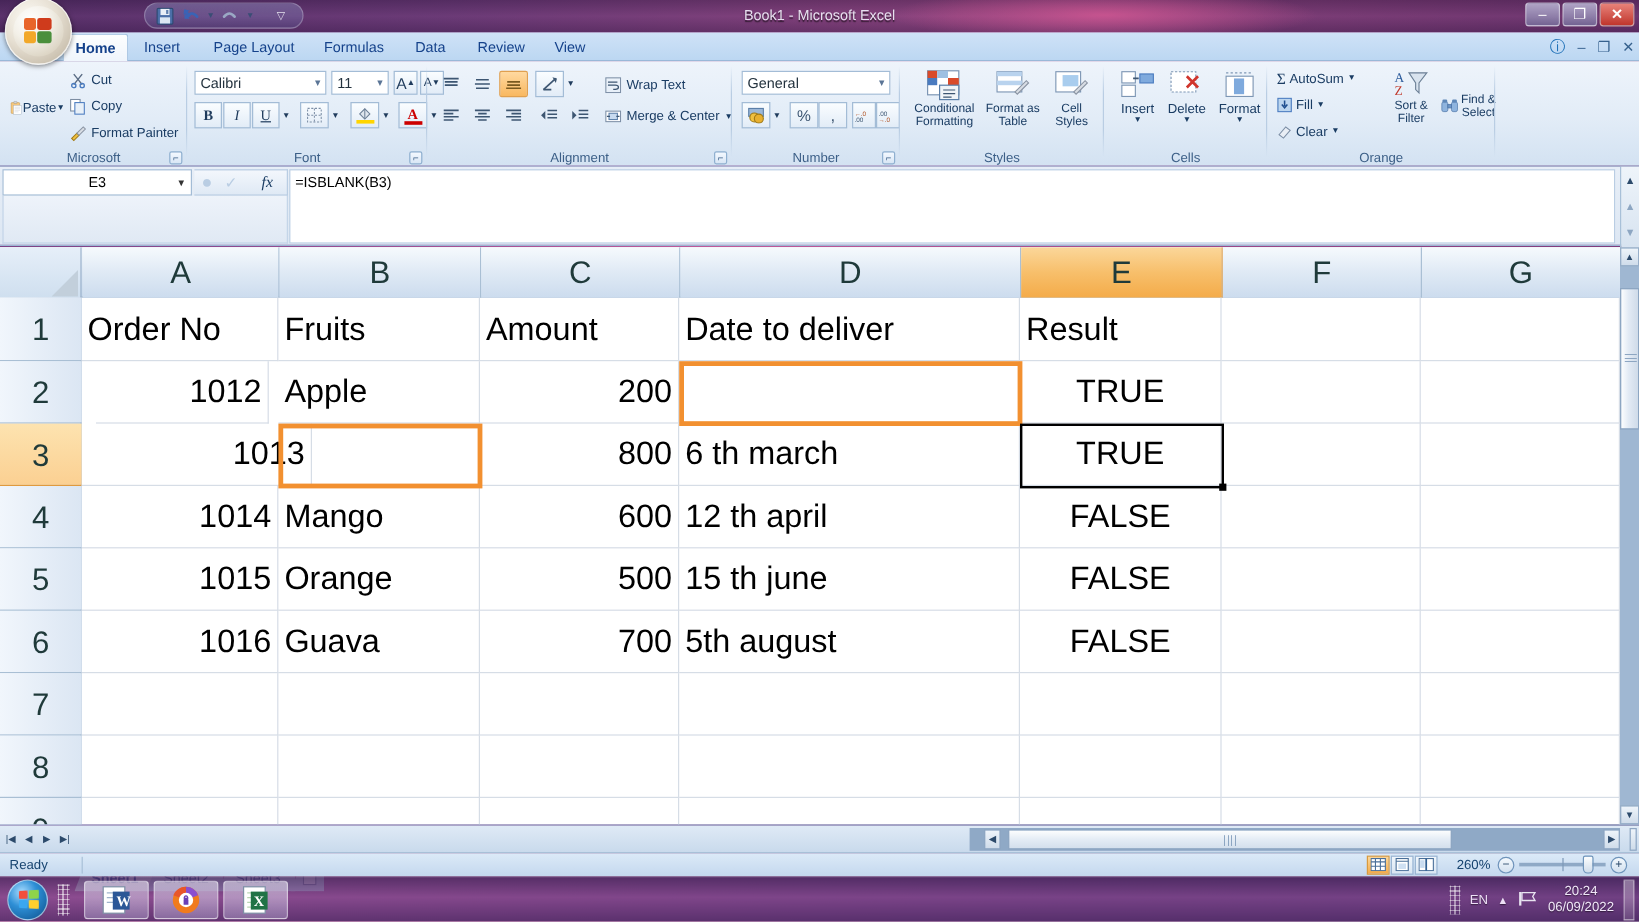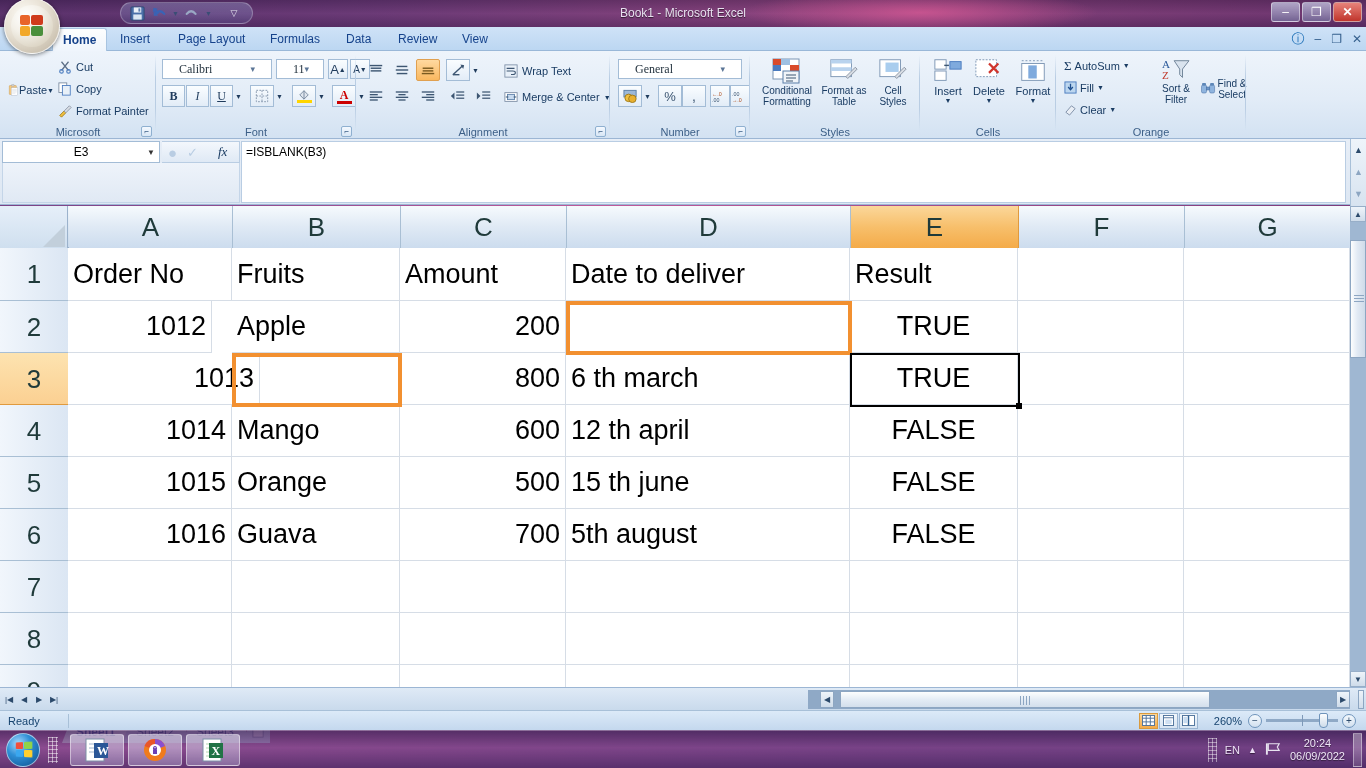--- a/index.html
+++ b/index.html
@@ -94,21 +94,21 @@
     font-size:11px; color:#3c5f87;
   }
   .gdialog {
     position:absolute; bottom:2px; right:4px; width:11px; height:11px; cursor:pointer;
     border:1px solid #8fb0d0; border-radius:2px; background:linear-gradient(180deg,#f4f9ff,#d8e6f5);
     font-size:8px; line-height:9px; text-align:center; color:#3c5f87;
   }
   .rbtn { position:absolute; cursor:pointer; font-size:11px; color:#1a3c63; display:flex; align-items:center; }
 
   .cbox { border:1px solid #a3bcd6; background:#fff; height:20px; font-size:12px; color:#23323e;
-          display:flex; align-items:center; padding:0 16px; cursor:pointer;font-family:Liberation Serif, serif; }
+          display:flex; align-items:center; padding:0 4px; cursor:pointer; }
   .cbox .cv { flex:1; }
   .cbox .ca { color:#5b7596; font-size:9px; }
   .sbtn { border:1px solid transparent; display:flex; align-items:center; justify-content:center; cursor:pointer;
           font-size:12px; color:#1f3b5c; }
   .sbtn.on { background:linear-gradient(180deg,#ffd9a0,#f9b860); border-color:#e0a050; border-radius:2px; }
 
   
   #fbar {
     position:absolute; left:0; top:139px; width:1366px; height:66px;
     background:linear-gradient(180deg,#e7eef7,#dde7f3);
@@ -709,21 +709,21 @@
   <div id="cells">
 
     <div class="cell" style="left:0;   top:0;   width:164px; height:53px">Order No</div>
     <div class="cell" style="left:164px;top:0;  width:168px; height:53px">Fruits</div>
     <div class="cell" style="left:332px;top:0;  width:166px; height:53px">Amount</div>
     <div class="cell" style="left:498px;top:0;  width:284px; height:53px">Date to deliver</div>
     <div class="cell" style="left:782px;top:0;  width:168px; height:53px">Result</div>
     <div class="cell" style="left:950px;top:0;  width:166px; height:53px"></div>
     <div class="cell" style="left:1116px;top:0; width:166px; height:53px"></div>
 
-    <div class="cell r" style="left:0;   top:53px; width:144px; height:52px">1012</div>
+    <div class="cell r" style="left:12px;   top:53px; width:144px; height:52px">1012</div>
     <div class="cell" style="left:164px;top:53px;width:168px; height:52px">Apple</div>
     <div class="cell r" style="left:332px;top:53px;width:166px; height:52px">200</div>
     <div class="cell" style="left:498px;top:53px;width:284px; height:52px"></div>
     <div class="cell c" style="left:782px;top:53px;width:168px; height:52px">TRUE</div>
     <div class="cell" style="left:950px;top:53px;width:166px; height:52px"></div>
     <div class="cell" style="left:1116px;top:53px;width:166px;height:52px"></div>
 
     <div class="cell r" style="left:0;   top:105px;width:192px; height:52px">1013</div>
     <div class="cell" style="left:164px;top:105px;width:168px;height:52px"></div>
     <div class="cell r" style="left:332px;top:105px;width:166px;height:52px">800</div>

